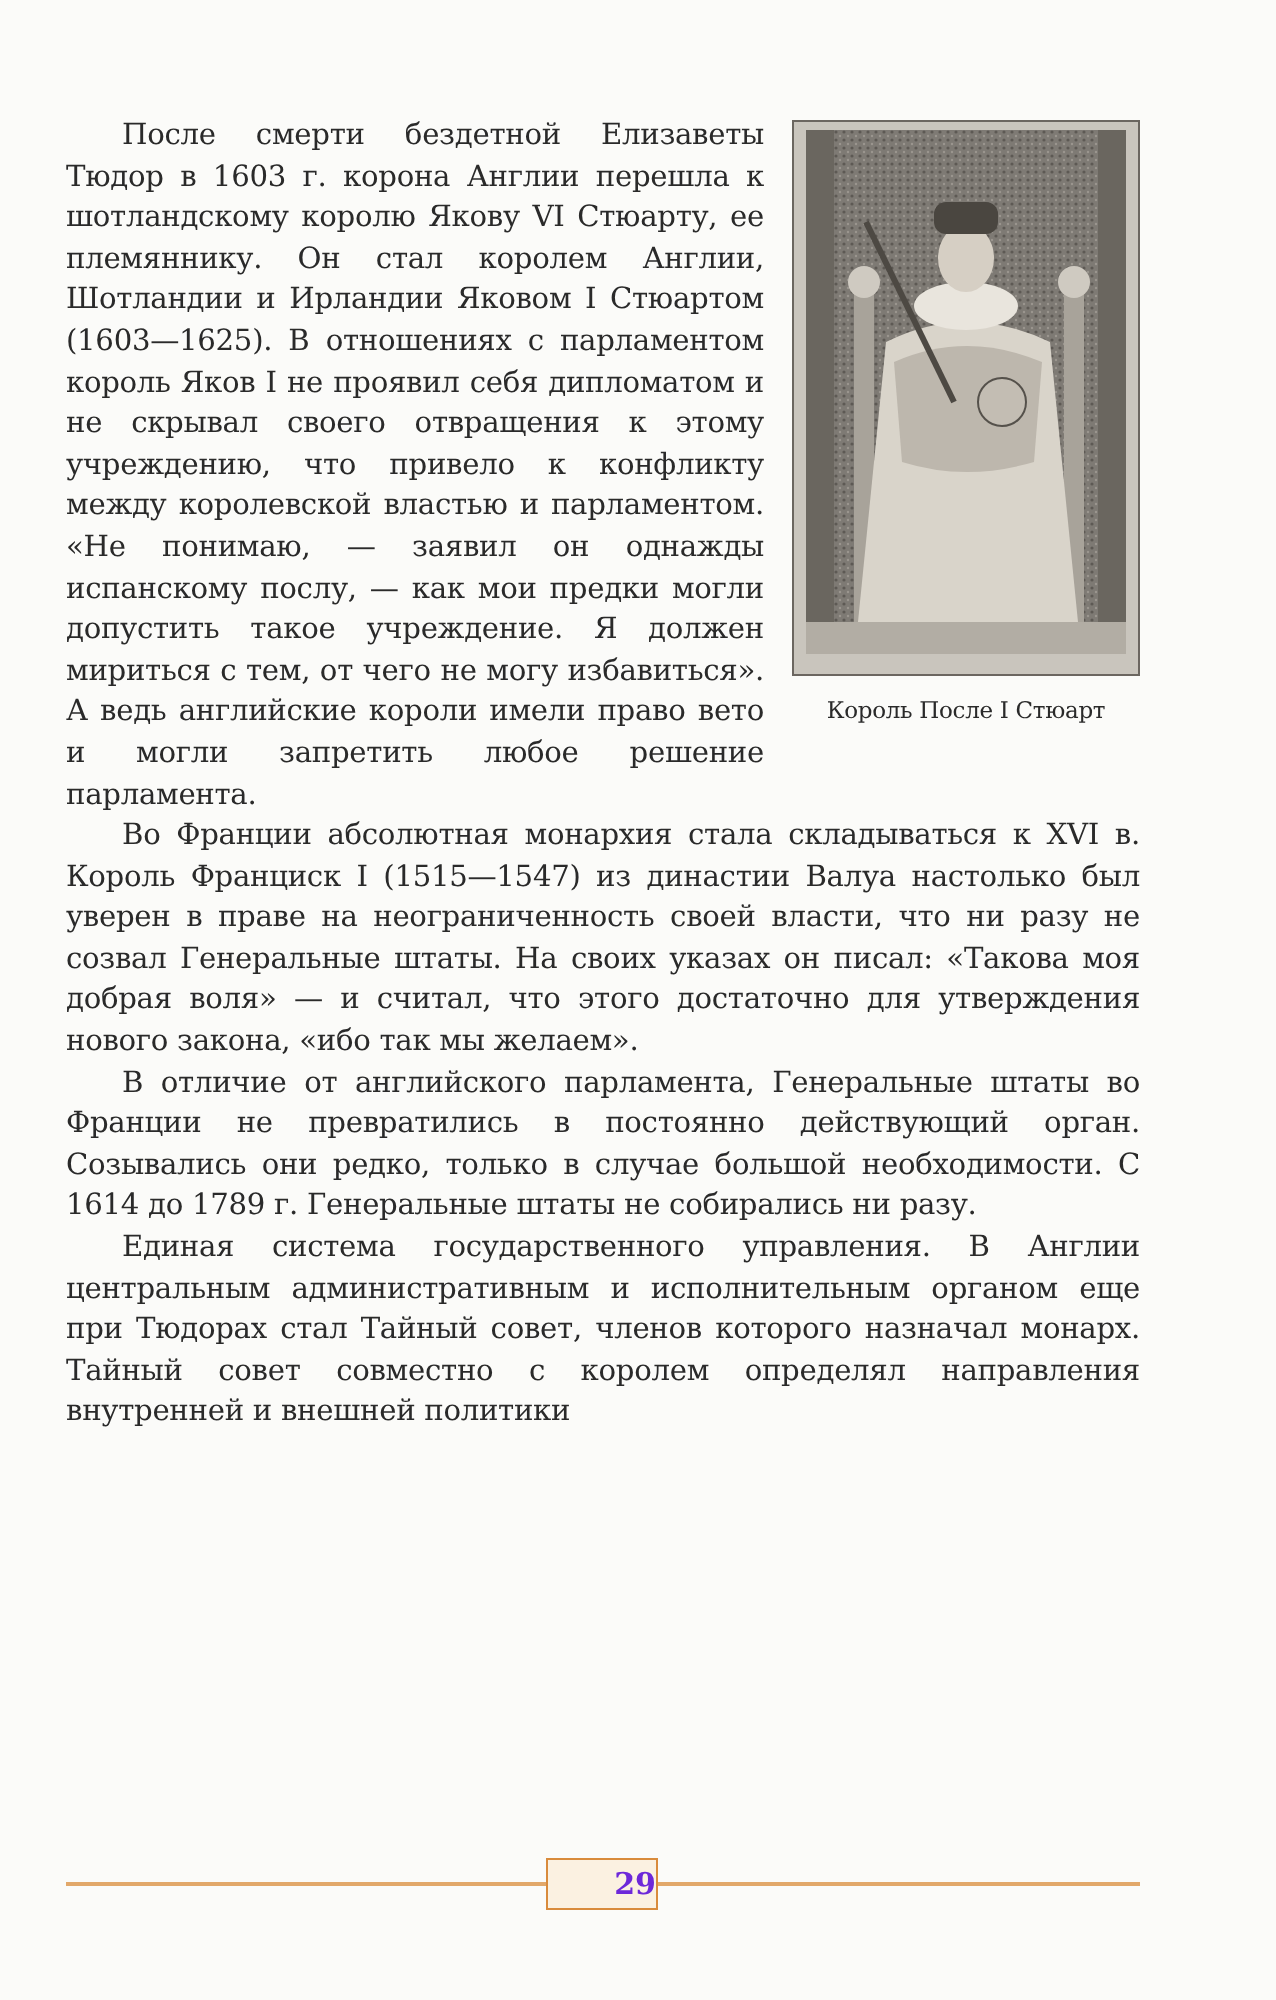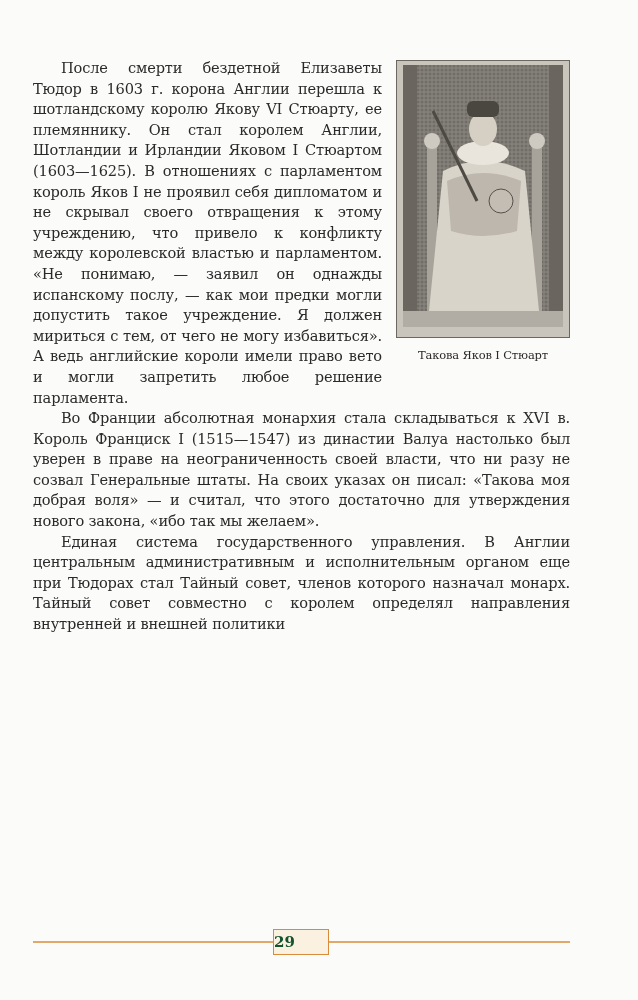--- a/index.html
+++ b/index.html
@@ -50,25 +50,25 @@
       position: absolute; top: 12px; height: 2px;
       background: #e2a86a;
     }
     .footer .rule.left { left: 0; width: 240px; }
     .footer .rule.right { left: 296px; width: 241px; }
     .pagenum {
       position: absolute; left: 240px; top: 0;
       width: 54px; height: 24px;
       border: 1px solid #d98b3c;
       background: #fbf1e1;
-      text-align: left;
+      text-align: right;
       font-weight: bold;
       font-size: 15px;
       line-height: 24px;
-      color: #14532d;
+      color: #6d28d9;
     }
   </style>
 </head>
 <body>
 
 <div class="page">
   <div class="float-fig">
     <div class="portrait">
       <svg width="172" height="276" viewBox="0 0 172 276">
         <defs>
@@ -96,25 +96,26 @@
         <ellipse cx="86" cy="68" rx="14" ry="17" fill="#d6cfc4"></ellipse>
         <rect x="70" y="40" width="32" height="16" rx="6" fill="#4a4640"></rect>
 
         <line x1="36" y1="50" x2="80" y2="140" stroke="#4d4943" stroke-width="3"></line>
 
         <circle cx="104" cy="140" r="12" fill="#c3bdb3" stroke="#55514b"></circle>
 
         <rect x="6" y="250" width="160" height="16" fill="#b2ada4"></rect>
       </svg>
     </div>
-    <div class="caption">Такова Яков I Стюарт</div>
+    <div class="caption">Король После I Стюарт</div>
   </div>
 
   <p class="indent">После смерти бездетной Елизаветы Тюдор в 1603 г. корона Англии перешла к шотландскому королю Якову VI Стюарту, ее племяннику. Он стал королем Англии, Шотландии и Ирландии Яковом I Стюартом (1603—1625). В отношениях с парламентом король Яков I не проявил себя дипломатом и не скрывал своего отвращения к этому учреждению, что привело к конфликту между королевской властью и парламентом. «Не понимаю, — заявил он однажды испанскому послу, — как мои предки могли допустить такое учреждение. Я должен мириться с тем, от чего не могу избавиться». А ведь английские короли имели право вето и могли запретить любое решение парламента.</p>
   <p class="indent">Во Франции абсолютная монархия стала складываться к XVI в. Король Франциск I (1515—1547) из династии Валуа настолько был уверен в праве на неограниченность своей власти, что ни разу не созвал Генеральные штаты. На своих указах он писал: «Такова моя добрая воля» — и считал, что этого достаточно для утверждения нового закона, «ибо так мы желаем».</p>
+  <p class="indent">В отличие от английского парламента, Генеральные штаты во Франции не превратились в постоянно действующий орган. Созывались они редко, только в случае большой необходимости. С 1614 до 1789 г. Генеральные штаты не собирались ни разу.</p>
   <p class="indent"><span class="bold">Единая система государственного управления.</span><span> В Англии центральным административным и исполнительным органом еще при Тюдорах стал Тайный совет, членов которого назначал монарх. Тайный совет совместно с королем определял направления внутренней и внешней политики</span></p>
 </div>
 
 <div class="footer">
   <div class="rule left"></div>
   <div class="pagenum">29</div>
   <div class="rule right"></div>
 </div>
 
 </body></html>

